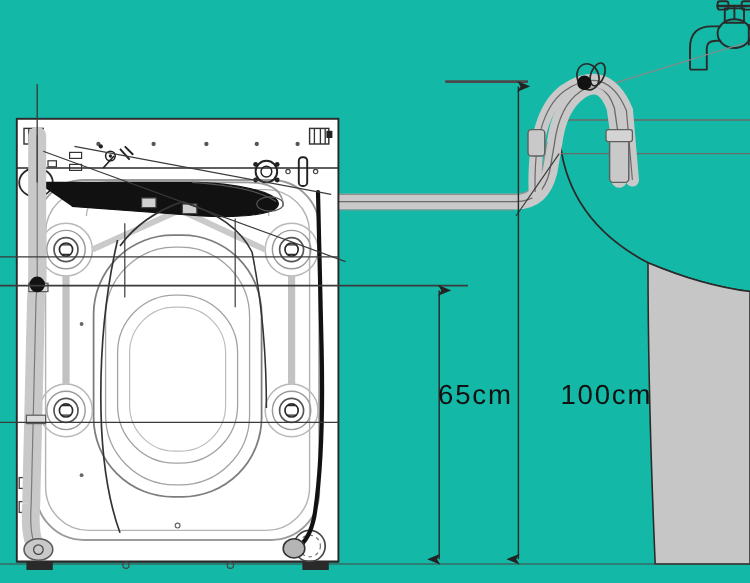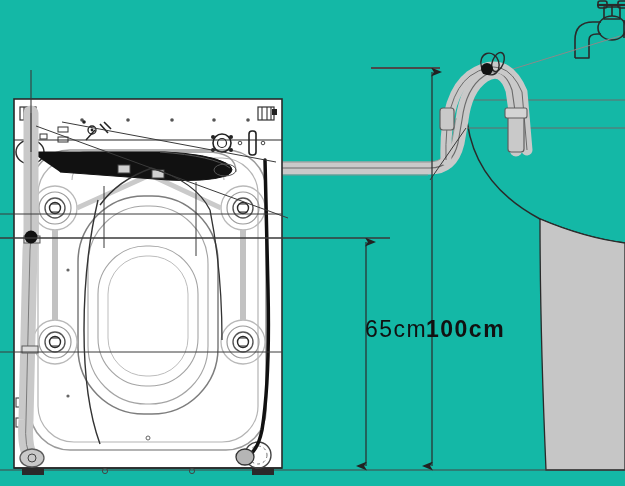--- a/index.html
+++ b/index.html
@@ -24,21 +24,21 @@
   }
   .dim-label {
     position: absolute;
     font-family: "Liberation Sans", sans-serif;
     font-size: 23px;
     letter-spacing: 1.5px;
     color: #111111;
     white-space: nowrap;
   }
   #label-65 { left: 365px; top: 316px; }
-  #label-100 { left: 426px; top: 316px; font-weight: bold; }
+  #label-100 { left: 467px; top: 316px; }
 </style>
 </head>
 <body>
 
 <div id="stage">
 
   <svg width="625" height="486" viewBox="0 0 625 486">
     <defs>
       <marker id="arrUp" markerWidth="9" markerHeight="11" refX="4.5" refY="10" orient="auto" markerUnits="userSpaceOnUse">
         <path d="M4.5 0 L9 11 L4.5 8.2 L0 11 Z" fill="#222"></path>

